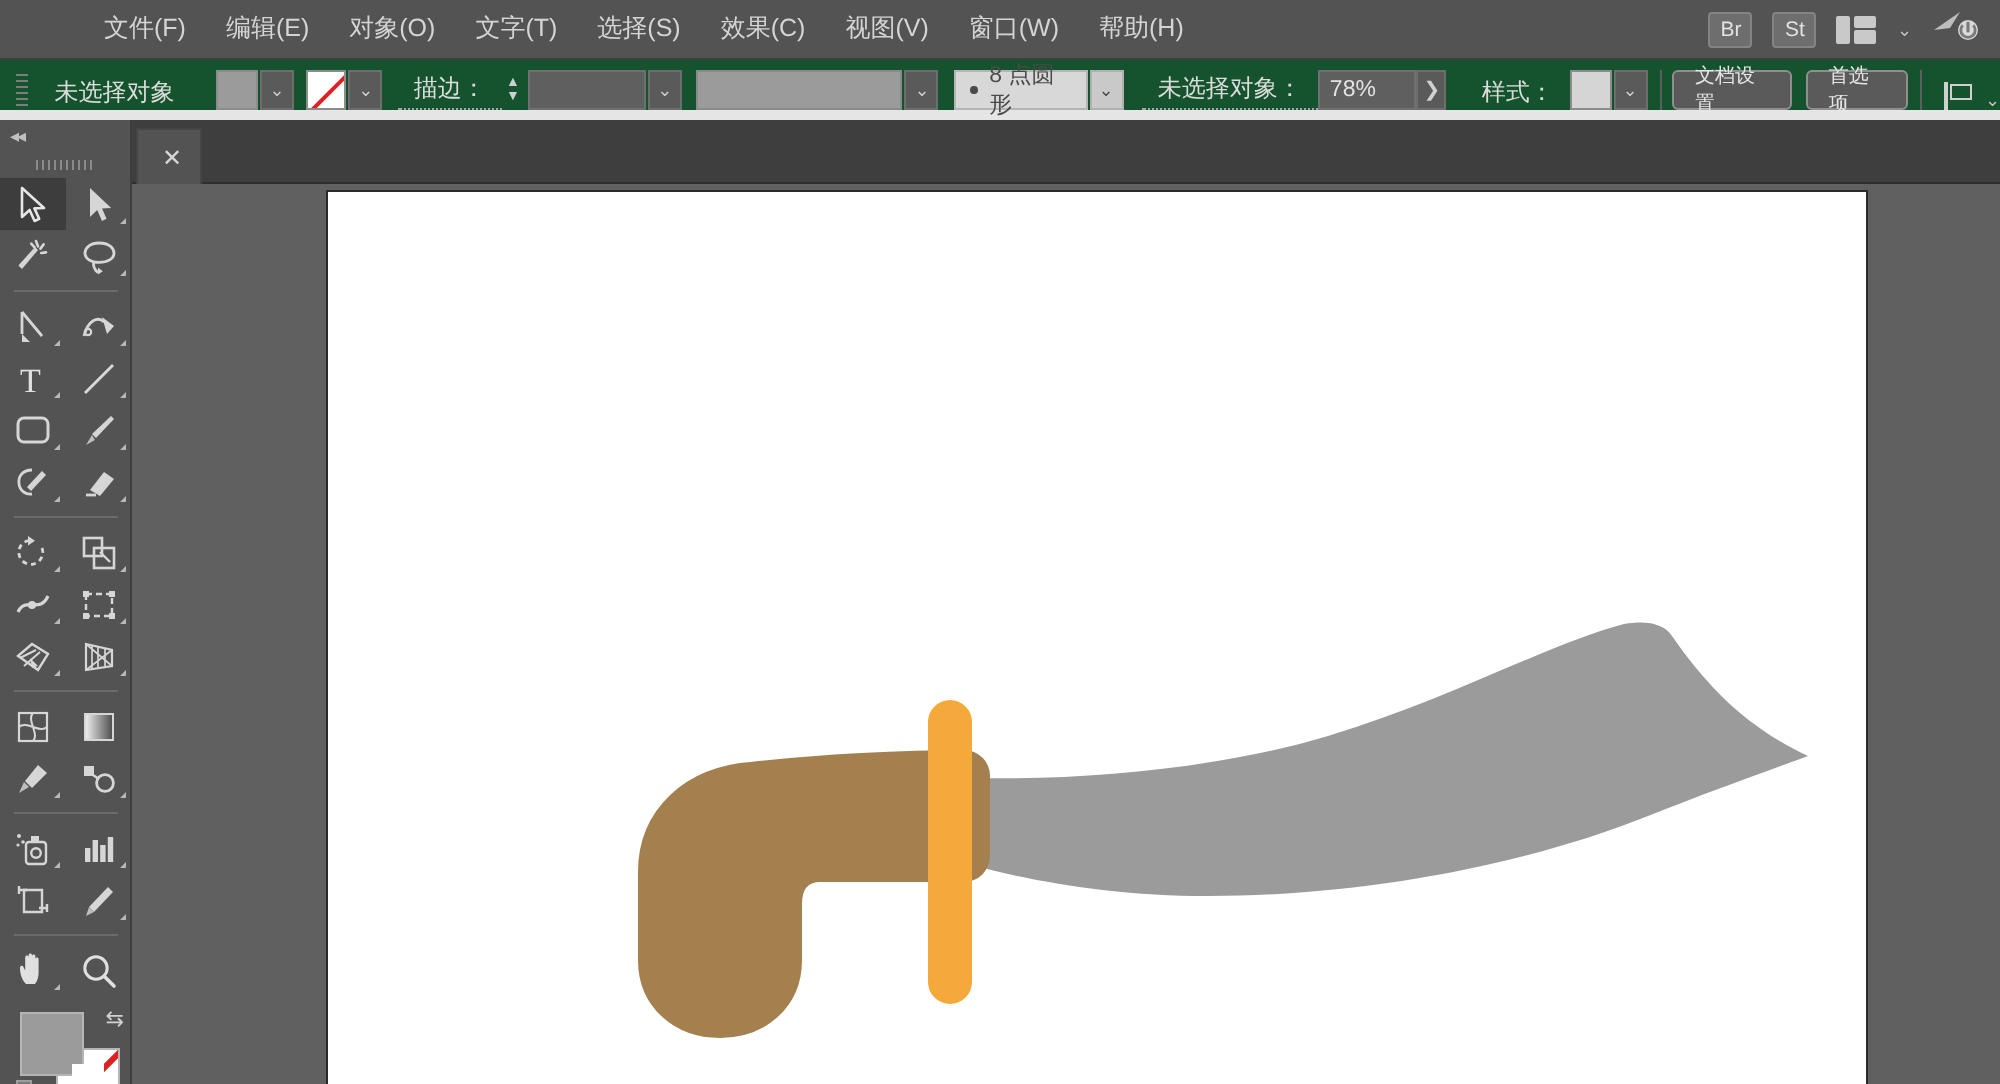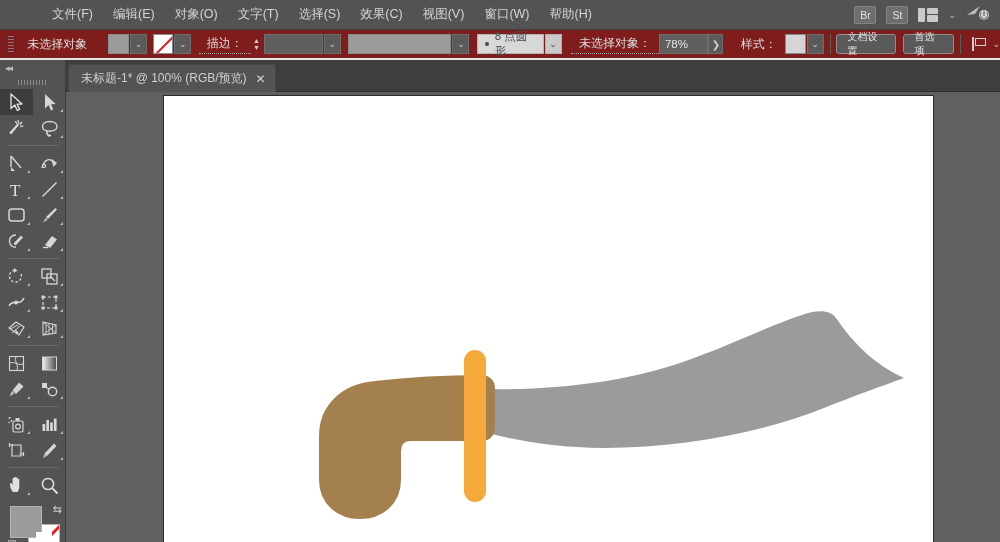--- a/index.html
+++ b/index.html
@@ -44,23 +44,23 @@
   }
   .ws-icon { width:20px; height:14px; display:flex; gap:1.5px; }
   .ws-icon .l { width:7px; background:#c9c9c9; border-radius:1px; }
   .ws-icon .r { flex:1; display:flex; flex-direction:column; gap:1.5px; }
   .ws-icon .r div { flex:1; background:#c9c9c9; border-radius:1px; }
   .chev { color:#c6c6c6; font-size:9px; }
 
   
   .controlbar {
     position:absolute; left:0; top:30px; width:1000px; height:30px;
-    background:#7f1d1d;
-    display:flex; align-items:center;
-    border-bottom:2px solid #e5e5e5;
+    background:#14532d;
+    display:flex; align-items:flex-end;
+    border-bottom:5px solid #e5e5e5;
     font-size:12px; color:#d8d8d8;
   }
   .grip {
     width:12px; height:20px; margin:0 3px 0 5px;
     display:flex; flex-direction:column; justify-content:center; gap:2px;
   }
   .grip i { display:block; height:1px; background:#7d7d7d; width:6px; margin:0 auto; }
   .cp-label { padding:0 8px; white-space:nowrap; color:#dcdcdc; }
   .cp-label.dot { border-bottom:1px dotted #a5a5a5; padding-bottom:1px; }
   .sw {
@@ -294,21 +294,20 @@
     <div style="width:8px"></div>
     <div class="pill">首选项</div>
 
     <div class="sep"></div>
     <div class="align-icon"></div>
     <div class="chev" style="margin-left:6px">⌄</div>
   </div>
 
   <div class="tabbar">
     <div class="doctab">
-      <span>未标题-1* @ 100% (RGB/预览)</span>
       <span class="x">✕</span>
     </div>
   </div>
 
   <div class="toolbar">
     <div class="tb-collapse">◂◂</div>
     <div class="tb-grip">
         <i></i>
       </div>
 

